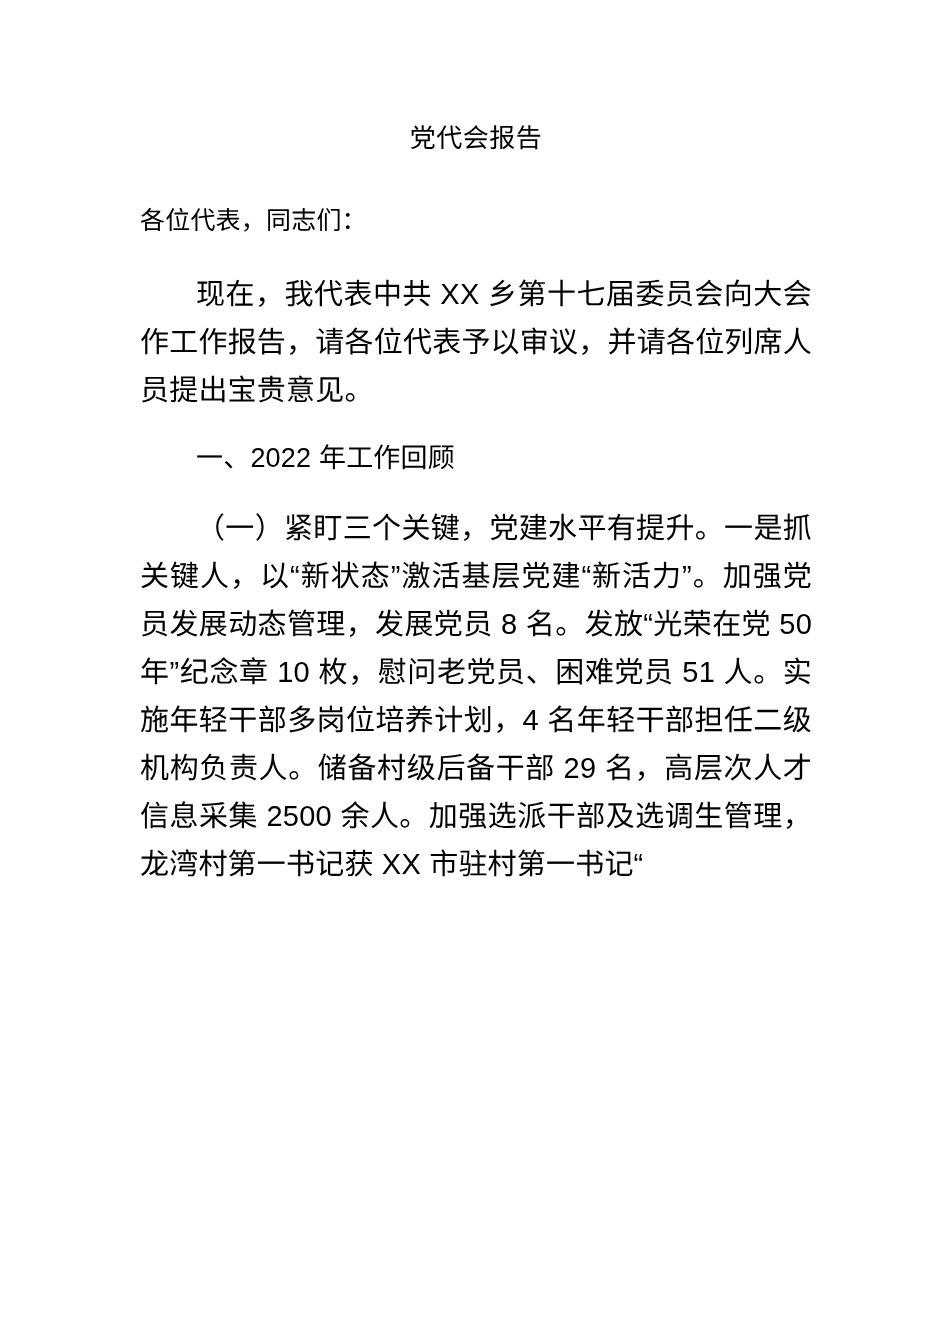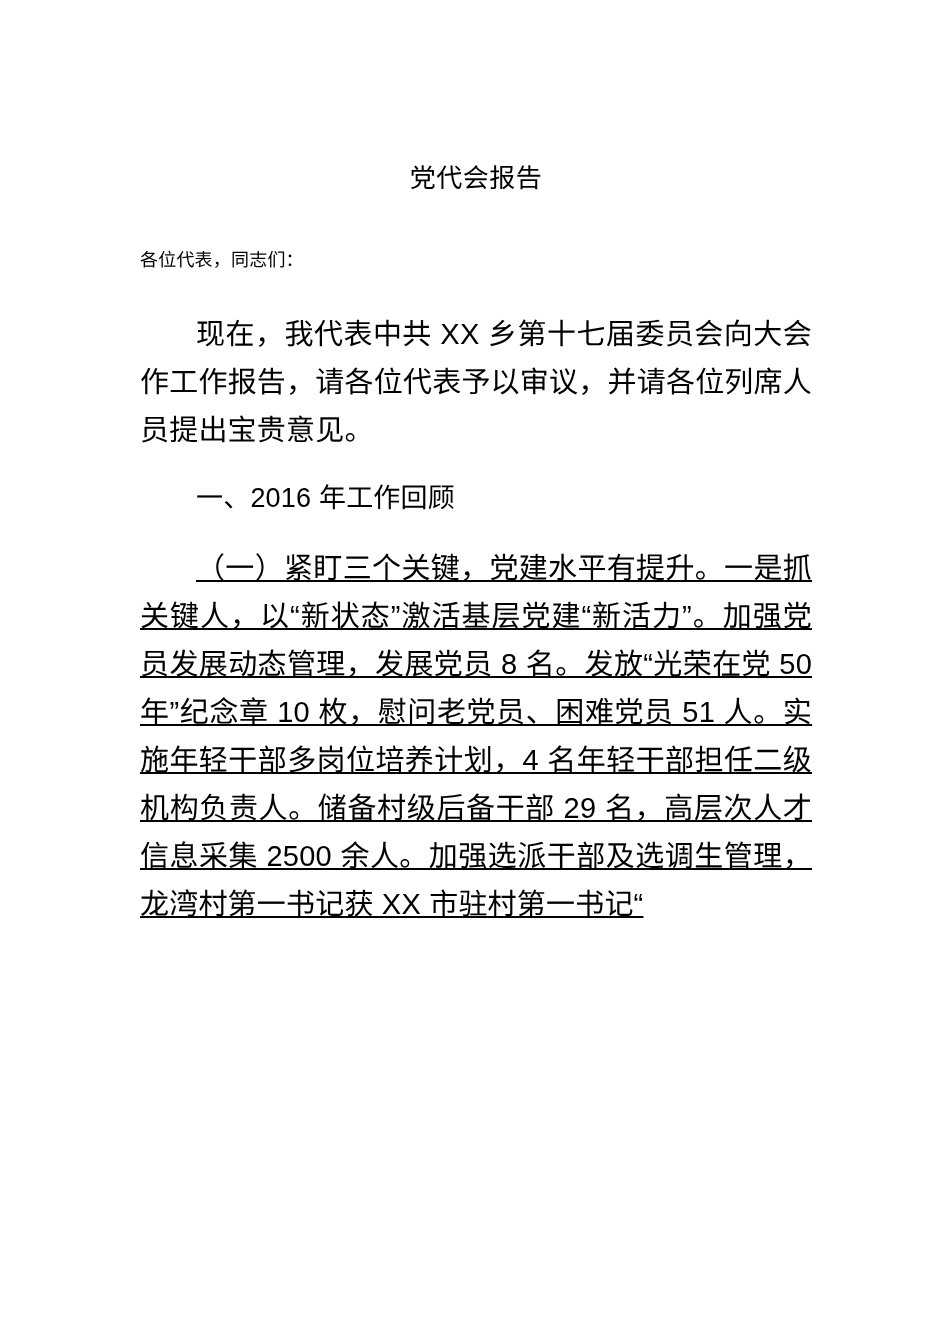--- a/index.html
+++ b/index.html
@@ -10,21 +10,20 @@
 
   .page {
     position: relative;
     width: 950px;
     height: 945px;
     background: #ffffff;
     overflow: hidden;
     box-sizing: border-box;
     font-family: "Liberation Sans", "DejaVu Sans", sans-serif;
     color: #000000;
-    margin-top: 40px;
   }
 
   .page-inner {
     position: absolute;
     left: 140px;
     top: 0;
     width: 672px;
   }
 
   .doc-title {
@@ -32,21 +31,21 @@
     font-size: 26px;
     line-height: 40px;
     font-weight: 400;
     letter-spacing: 0.5px;
     margin: 0;
     padding-top: 118px;
     color: #000000;
   }
 
   .salutation {
-    font-size: 18px;
+    font-size: 25px;
     line-height: 48px;
     margin: 0;
     padding-top: 38px;
     text-align: justify;
     text-justify: inter-ideograph;
     letter-spacing: 0.2px;
   }
 
   .para {
     font-size: 29px;
@@ -54,21 +53,21 @@
     margin: 0;
     text-indent: 56px;
     text-align: justify;
     text-justify: inter-ideograph;
     letter-spacing: 0.2px;
   }
 
   .para-gap-1 { padding-top: 26px; }
   .para-gap-2 { padding-top: 20px; }
   .para-gap-3 { padding-top: 22px; }
-  .para-gap-4 { padding-top: 22px; text-decoration: underline; }
+  .para-gap-4 { padding-top: 22px; }
 
   .section-heading {
     font-size: 27px;
     line-height: 48px;
     margin: 0;
     text-indent: 56px;
     font-weight: 400;
     letter-spacing: 0.2px;
   }
 </style>
@@ -77,19 +76,19 @@
 
 <div class="page">
   <div class="page-inner">
 
     <h1 class="doc-title">党代会报告</h1>
 
     <p class="salutation">各位代表，同志们：</p>
 
     <p class="para para-gap-1">现在，我代表中共 XX 乡第十七届委员会向大会作工作报告，请各位代表予以审议，并请各位列席人员提出宝贵意见。</p>
 
-    <p class="section-heading para-gap-2">一、2016 年工作回顾</p>
+    <p class="section-heading para-gap-2">一、2022 年工作回顾</p>
 
 
     <p class="para para-gap-4">（一）紧盯三个关键，党建水平有提升。一是抓关键人，以“新状态”激活基层党建“新活力”。加强党员发展动态管理，发展党员 8 名。发放“光荣在党 50 年”纪念章 10 枚，慰问老党员、困难党员 51 人。实施年轻干部多岗位培养计划，4 名年轻干部担任二级机构负责人。储备村级后备干部 29 名，高层次人才信息采集 2500 余人。加强选派干部及选调生管理，龙湾村第一书记获 XX 市驻村第一书记“</p>
 
   </div>
 </div>
 
 </body></html>

